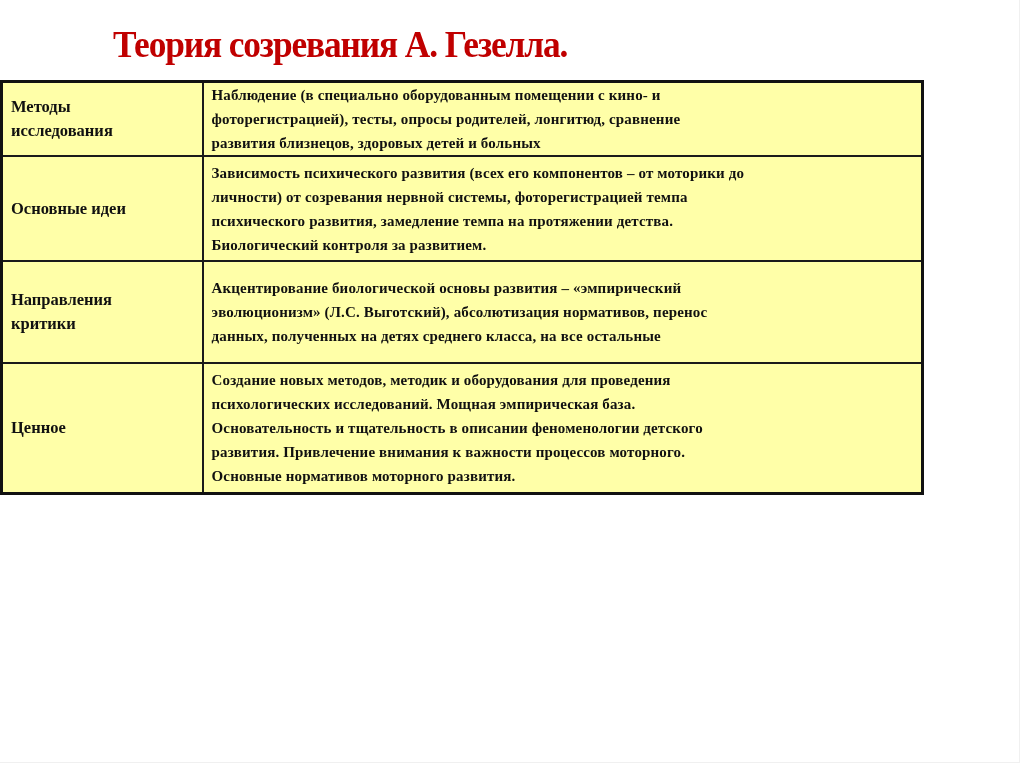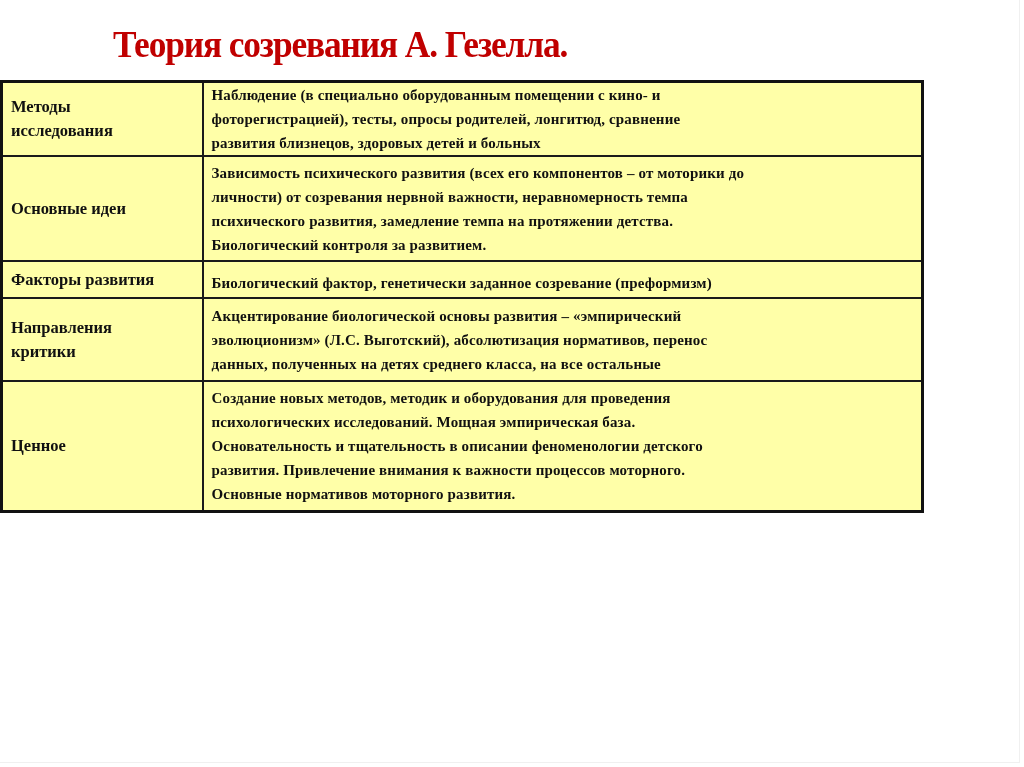--- a/index.html
+++ b/index.html
@@ -84,21 +84,21 @@
     tr.header-row td.col-value {
       vertical-align: middle;
       padding-top: 0;
       padding-left: 30px;
       padding-right: 30px;
     }
     tr.r-methods { height: 58px; }
     tr.r-concepts { height: 59px; }
     tr.r-ideas { height: 105px; }
     tr.r-factors { height: 37px; }
-    tr.r-critique { height: 83px; }
+    tr.r-critique { height: 102px; }
     tr.r-value { height: 130px; }
     tr.r-factors td.col-value { padding-top: 6px; }
     .line { display: block; white-space: nowrap; }
   </style>
 </head>
 <body>
 
 <div class="slide-edge"></div>
 
 <h1 class="title">Теория созревания А. Гезелла.</h1>
@@ -118,34 +118,26 @@
       </td>
     </tr>
 
 
     <tr class="r-ideas">
       <td class="col-label">
         <span class="line">Основные идеи</span>
       </td>
       <td class="col-value">
         <span class="line">Зависимость психического развития (всех его компонентов – от моторики до</span>
-        <span class="line">личности) от созревания нервной важности, неравномерность темпа</span>
+        <span class="line">личности) от созревания нервной системы, фоторегистрацией темпа</span>
         <span class="line">психического развития, замедление темпа на протяжении детства.</span>
         <span class="line">Биологический контроля за развитием.</span>
       </td>
     </tr>
 
-    <tr class="r-factors">
-      <td class="col-label">
-        <span class="line">Факторы развития</span>
-      </td>
-      <td class="col-value">
-        <span class="line">Биологический фактор, генетически заданное созревание (преформизм)</span>
-      </td>
-    </tr>
 
     <tr class="r-critique">
       <td class="col-label">
         <span class="line">Направления</span>
         <span class="line">критики</span>
       </td>
       <td class="col-value">
         <span class="line">Акцентирование биологической основы  развития – «эмпирический</span>
         <span class="line">эволюционизм» (Л.С. Выготский), абсолютизация нормативов, перенос</span>
         <span class="line">данных, полученных на детях среднего класса, на все остальные</span>

